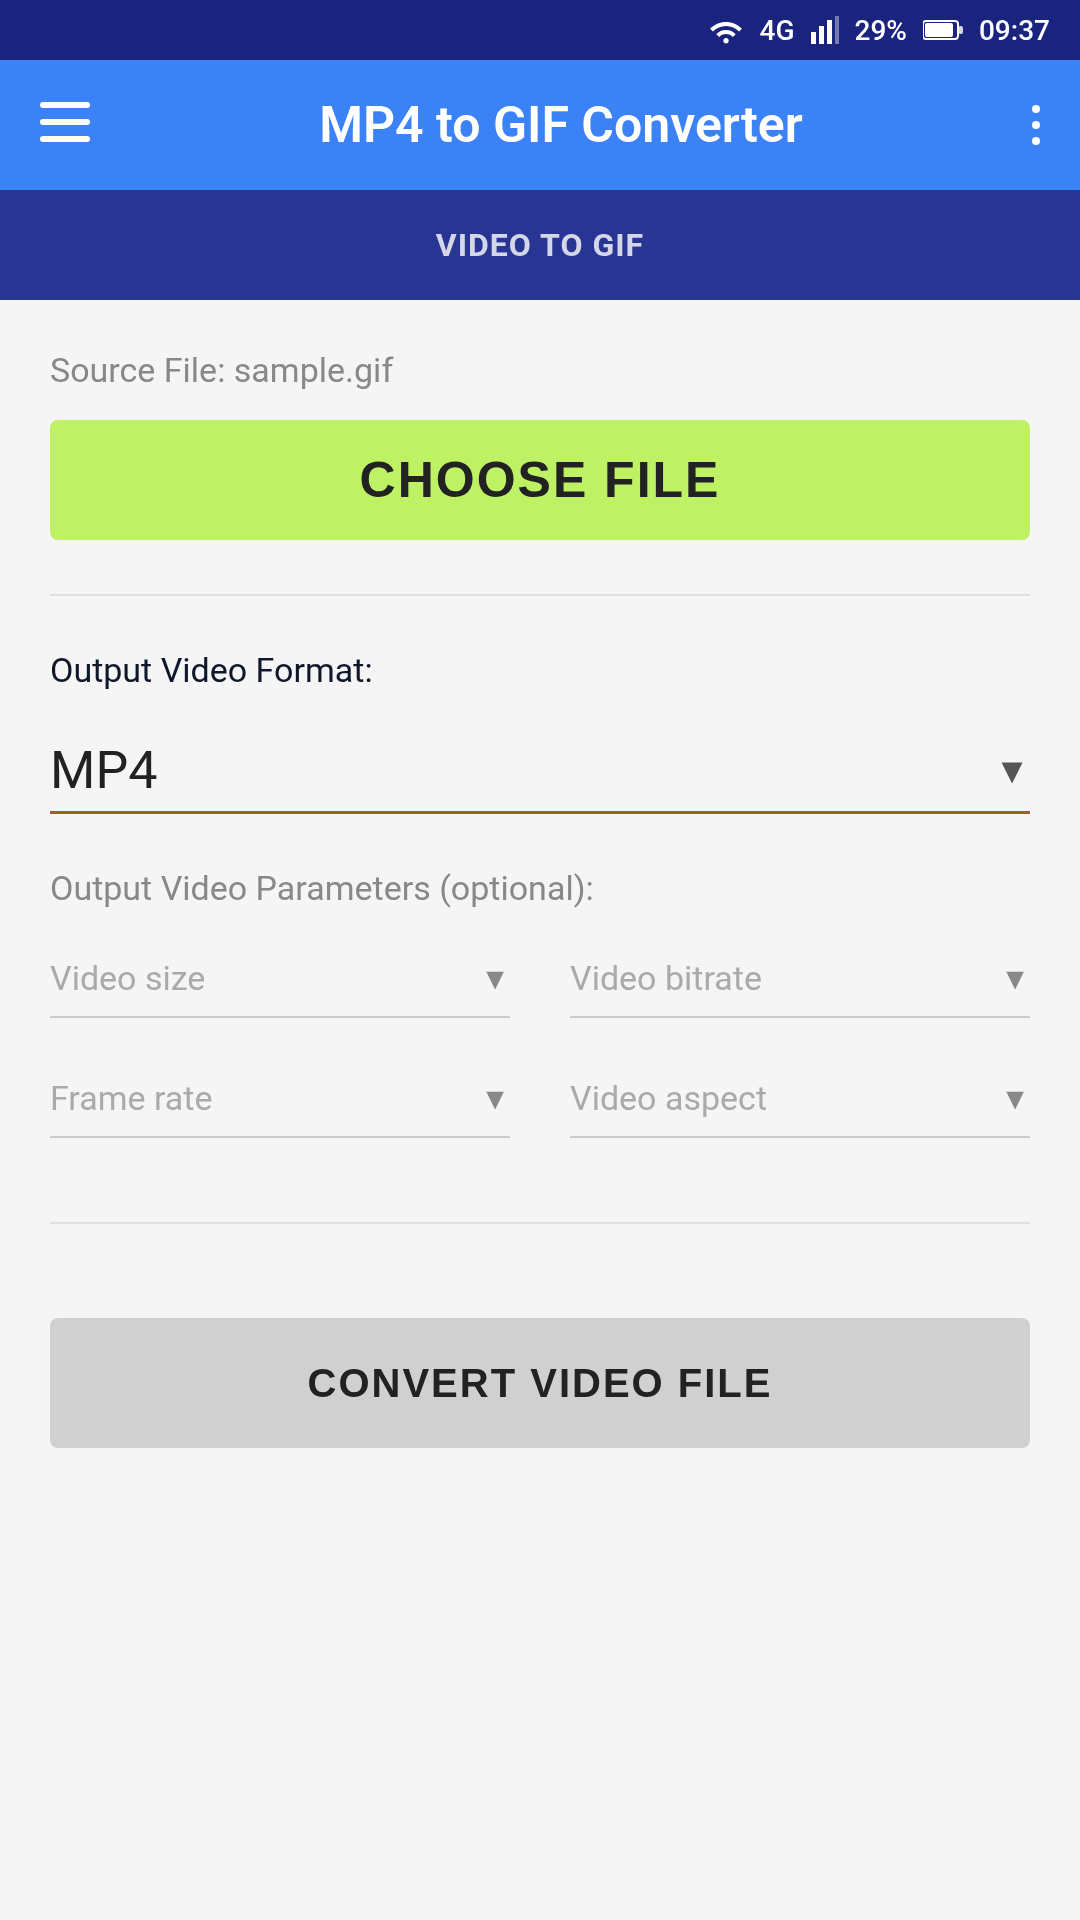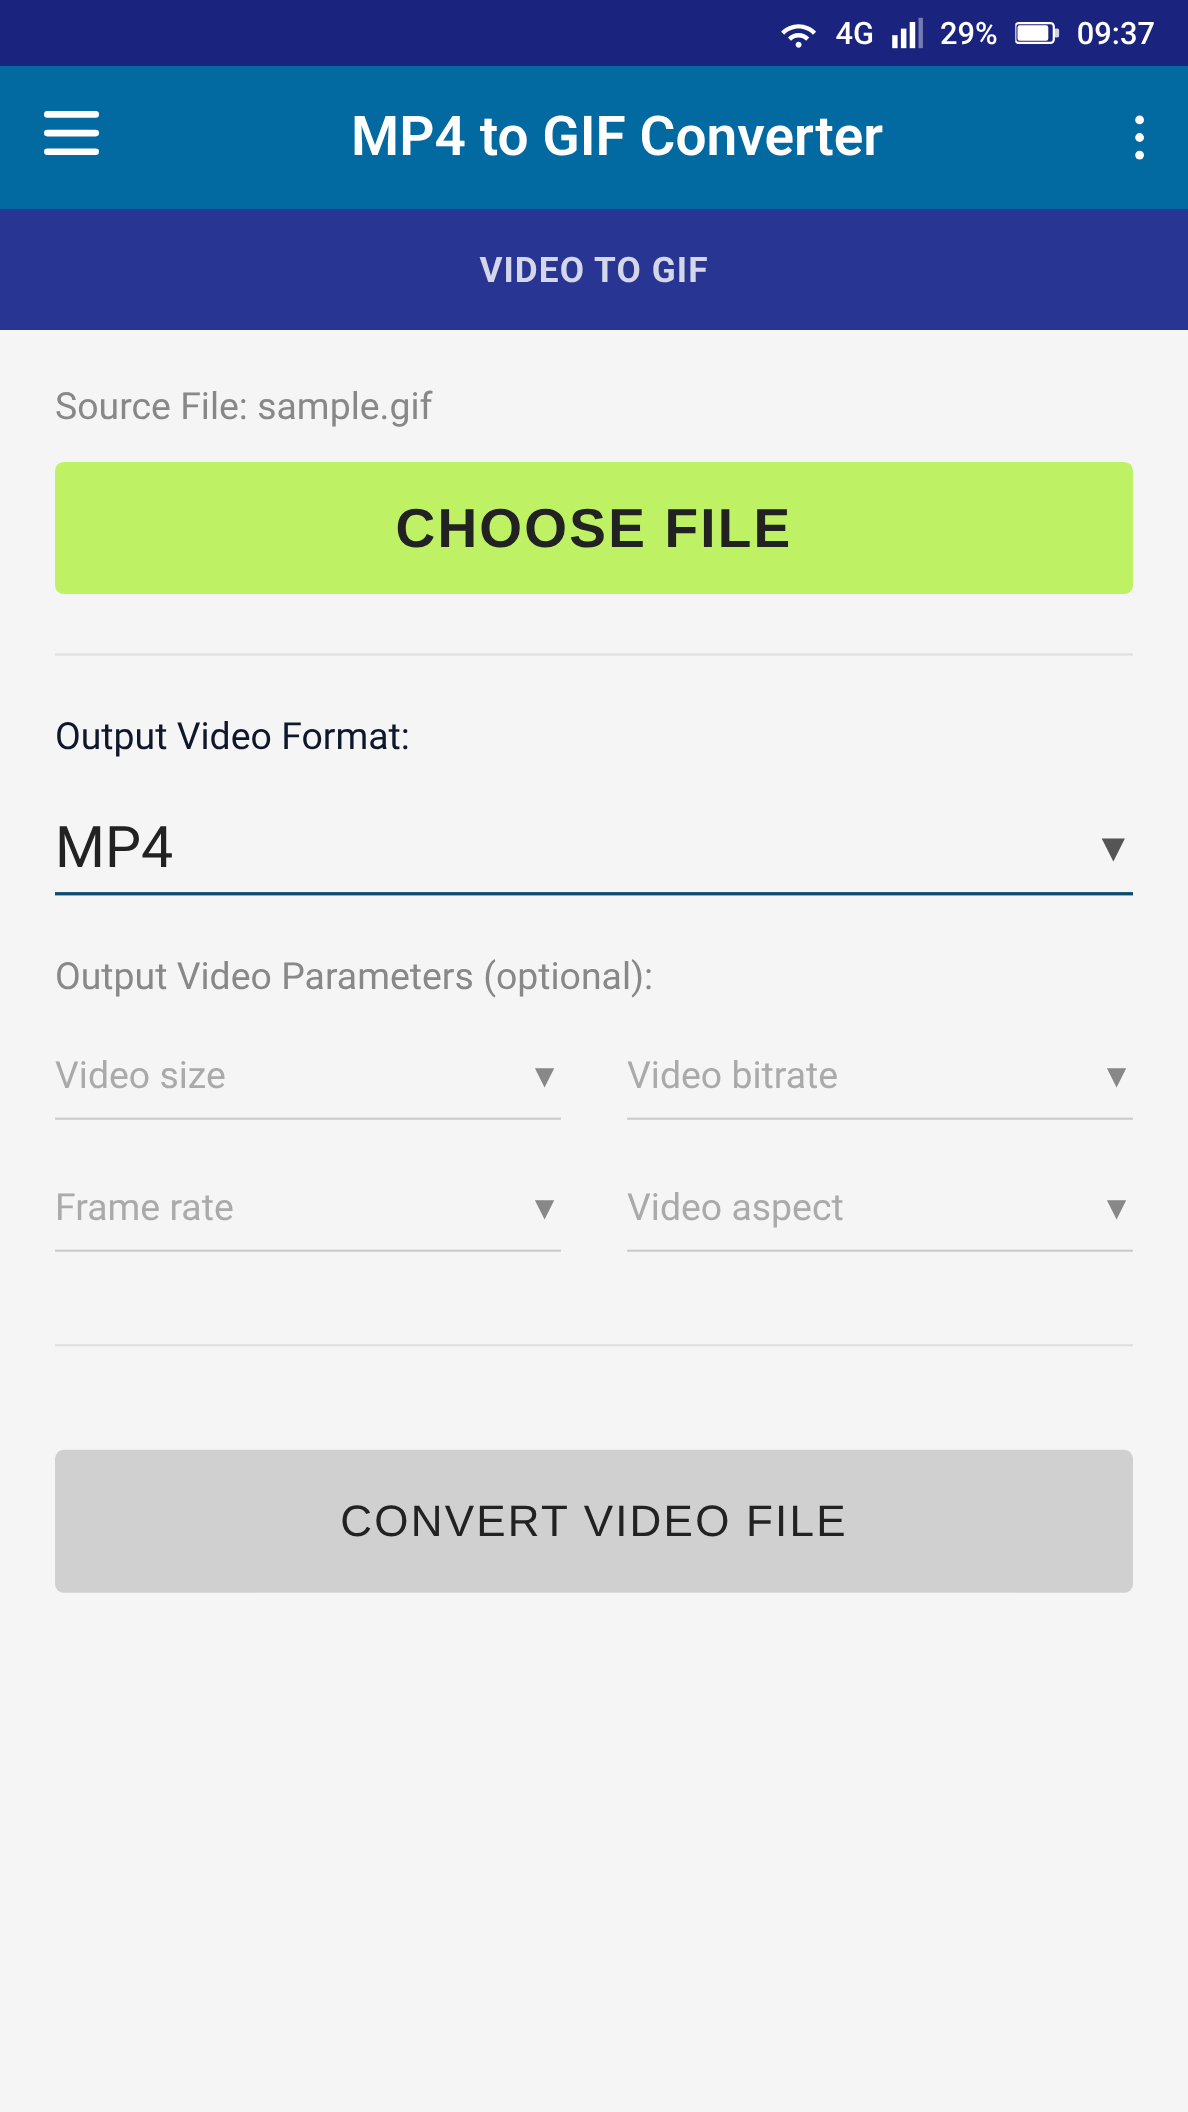--- a/index.html
+++ b/index.html
@@ -39,21 +39,21 @@
       color: white;
       font-size: 28px;
       font-weight: 500;
       text-align: center;
     }
 
     
     .app-bar {
       width: 100%;
       height: 130px;
-      background: #0369a1;
+      background: #3b82f6;
       display: flex;
       align-items: center;
       padding: 0 40px;
       justify-content: space-between;
     }
 
     .app-bar-title {
       color: white;
       font-size: 50px;
       font-weight: 600;
@@ -171,21 +171,21 @@
     .dropdown-container {
       position: relative;
       width: 100%;
     }
 
     .dropdown-value {
       font-size: 52px;
       font-weight: 400;
       color: #222;
       padding: 10px 0;
-      border-bottom: 3px solid #0c4a6e;
+      border-bottom: 3px solid #a16207;
       display: flex;
       align-items: center;
       justify-content: space-between;
       cursor: pointer;
     }
 
     .dropdown-arrow {
       font-size: 36px;
       color: #555;
     }
@@ -225,21 +225,21 @@
     }
 
     
     .convert-btn {
       width: 100%;
       height: 130px;
       background: #d0d0d0;
       border: none;
       border-radius: 8px;
       font-size: 40px;
-      font-weight: 400;
+      font-weight: 700;
       letter-spacing: 2px;
       color: #222;
       cursor: pointer;
       text-transform: uppercase;
       margin-top: auto;
     }
 
     
     .wifi-svg {
       width: 36px;

